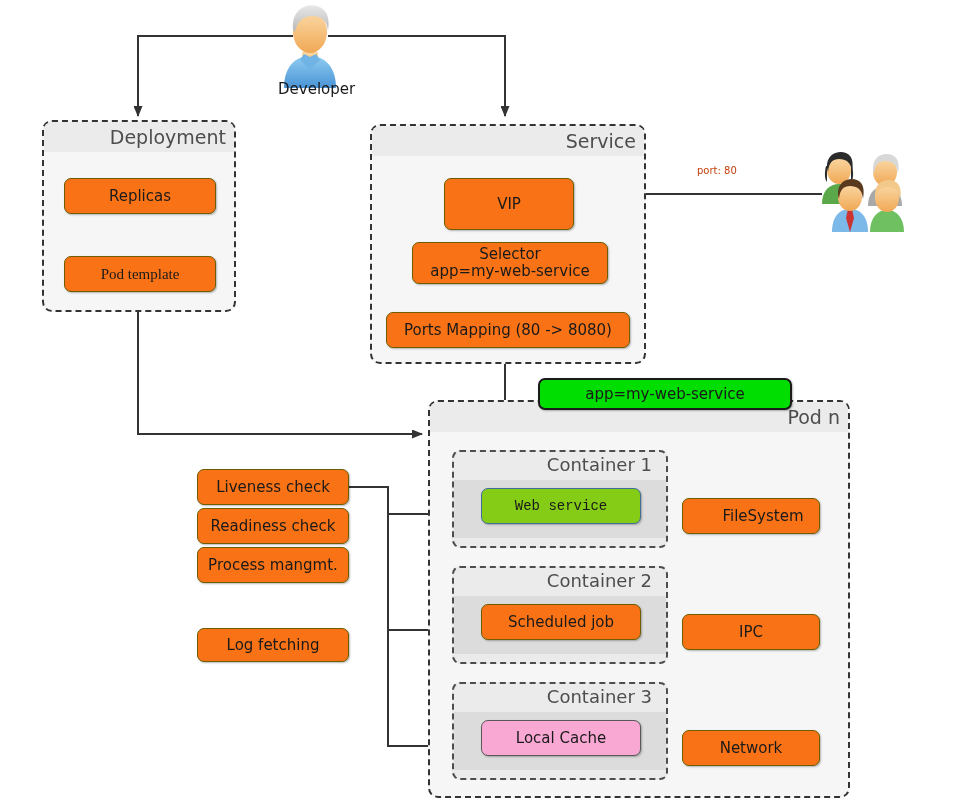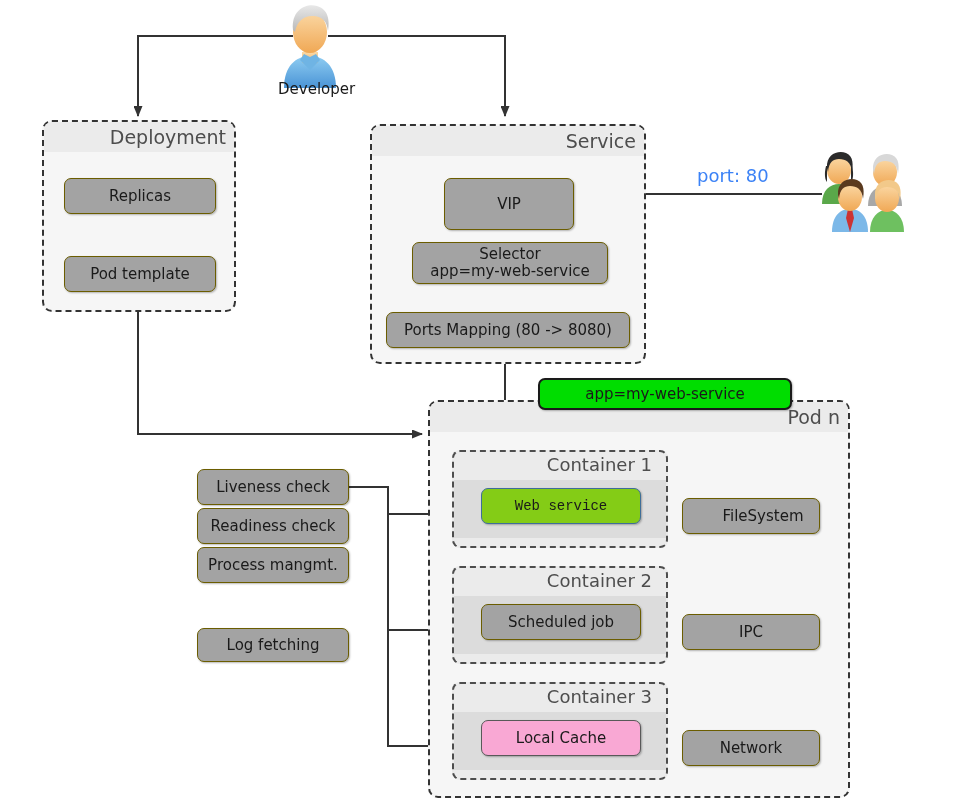--- a/index.html
+++ b/index.html
@@ -68,21 +68,21 @@
 
   
   .node {
     position: absolute;
     display: flex;
     align-items: center;
     justify-content: center;
     text-align: center;
     border-radius: 7px;
     border: 1.5px solid #6b5d00;
-    background: #a3a3a3;
+    background: #f97316;
     color: #1a1a1a;
     font-size: 15px;
     line-height: 17px;
     box-shadow: 1px 1px 2px rgba(0,0,0,0.28);
     padding: 2px 4px;
     white-space: pre-line;
   }
   .node.blue {
     background: #84cc16;
     border-color: #3f6e99;
@@ -105,22 +105,22 @@
   .actor-label {
     position: absolute;
     width: 100%;
     text-align: center;
     font-size: 15px;
     color: #1a1a1a;
     white-space: nowrap;
   }
   .edge-label {
     position: absolute;
-    font-size: 18px;
-    color: #3b82f6;
+    font-size: 10px;
+    color: #c2410c;
     white-space: nowrap;
     background: #ffffff;
     padding: 0 3px;
   }
 </style>
 </head>
 <body>
 
 <div id="canvas">
 
@@ -219,21 +219,21 @@
       </g>
     </svg>
   </div>
 
   <div class="edge-label" style="left:694px; top:165px;">port: 80</div>
 
   <div class="group" style="left:42px; top:120px; width:194px; height:192px;">
     <div class="group-band"></div>
     <div class="group-title">Deployment</div>
     <div class="node" style="left:20px; top:56px; width:152px; height:36px;">Replicas</div>
-    <div class="node" style="left:20px; top:134px; width:152px; height:36px;">Pod template</div>
+    <div class="node" style="left:20px; top:134px; width:152px; height:36px;font-family:Liberation Serif, serif;">Pod template</div>
   </div>
 
   <div class="group" style="left:370px; top:124px; width:276px; height:240px;">
     <div class="group-band"></div>
     <div class="group-title">Service</div>
     <div class="node" style="left:72px; top:52px; width:130px; height:52px;">VIP</div>
     <div class="node" style="left:40px; top:116px; width:196px; height:42px;">Selector
 app=my-web-service</div>
     <div class="node" style="left:14px; top:186px; width:244px; height:36px;">Ports Mapping (80 -&gt; 8080)</div>
   </div>

